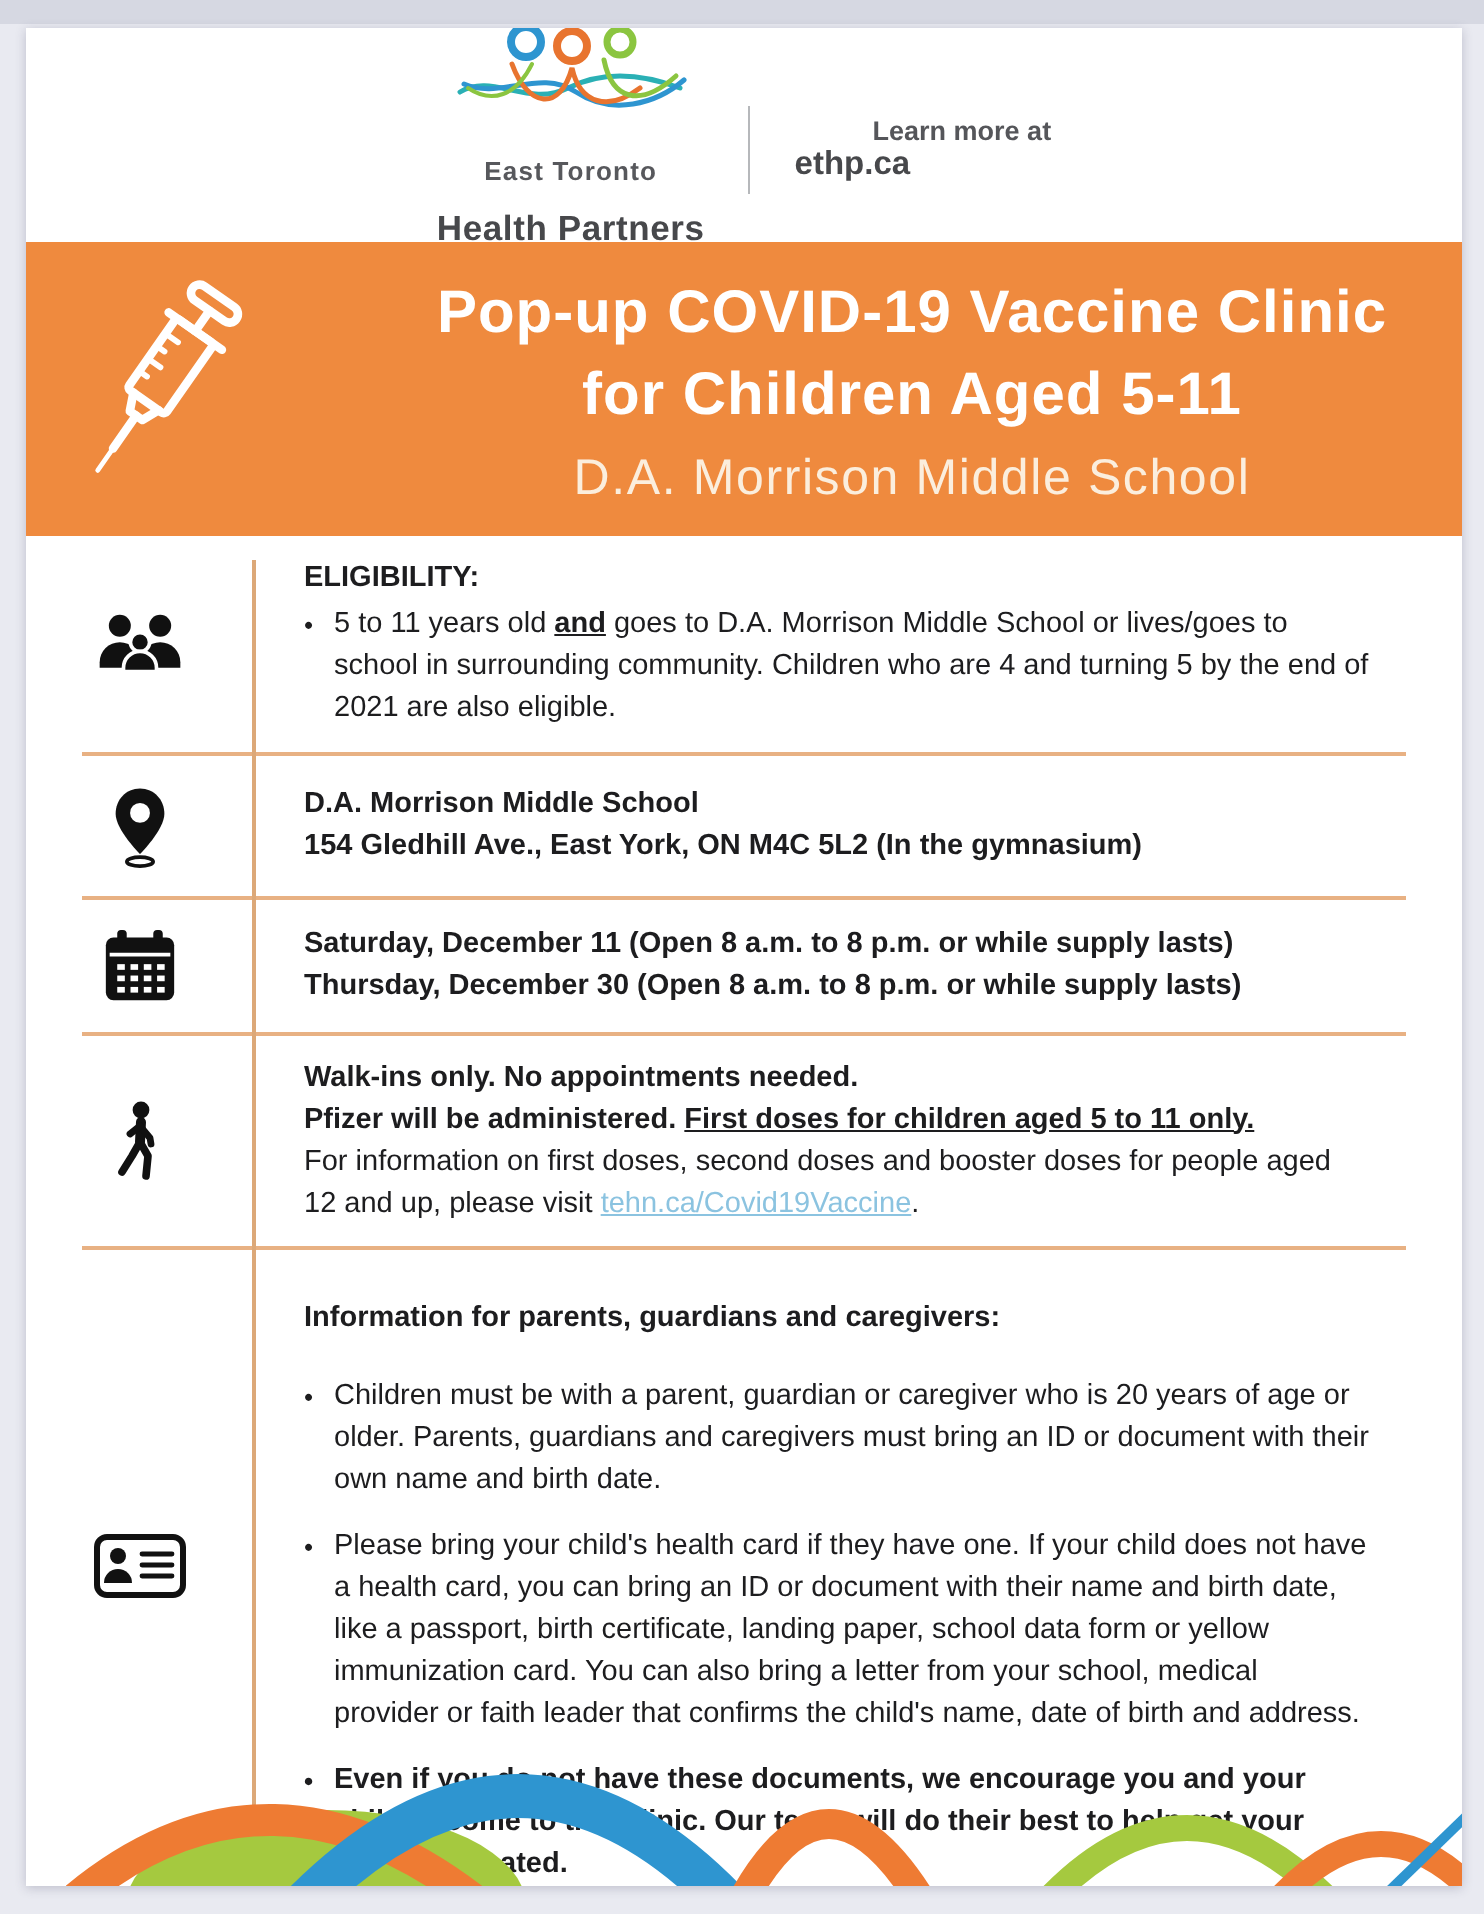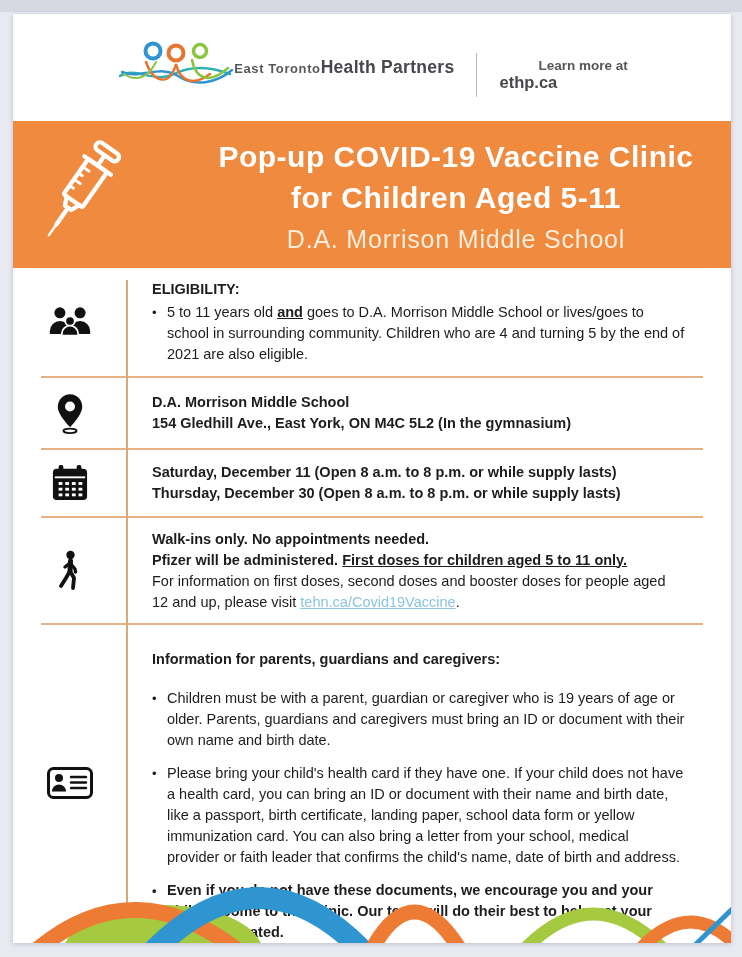--- a/index.html
+++ b/index.html
@@ -11,21 +11,21 @@
     overflow:hidden;
   }
   .top-strip{position:absolute;top:0;left:0;right:0;height:12px;background:#d6d8e2;}
   .page{
     position:absolute;left:13px;top:14px;width:718px;height:929px;
     background:#ffffff;box-shadow:0 1px 5px rgba(60,60,90,.25);
     overflow:hidden;
   }
   
   .header{height:107px;display:flex;align-items:center;justify-content:center;gap:22px;}
-  .logo-block{display:flex;flex-direction:row;align-items:center;}
+  .logo-block{display:flex;flex-direction:column;align-items:center;gap:11px;}
   .logo-line1{font-size:13px;color:#57585c;letter-spacing:.6px;font-weight:bold;margin-top:1px;}
   .logo-line2{font-size:17.5px;color:#47484b;font-weight:bold;letter-spacing:.3px;}
   .header-divider{width:1px;height:44px;background:#b6b8bb;margin-top:14px;}
   .learn-block{display:flex;flexdirection:column;flex-direction:column;margin-top:14px;}
   .learn-line1{font-size:13.5px;color:#55565a;font-weight:bold;padding-left:39px;}
   .learn-line2{font-size:16.5px;color:#47484b;font-weight:bold;}
   
   .banner{height:147px;background:#ef8a3e;display:flex;align-items:center;gap:46px;}
   .syringe-wrap{width:132px;display:flex;justify-content:center;}
   .banner-text{flex:1;text-align:center;padding-right:10px;}
@@ -213,21 +213,21 @@
             <line x1="24" y1="10" x2="39" y2="10"></line>
             <line x1="24" y1="15.5" x2="39" y2="15.5"></line>
             <line x1="24" y1="21" x2="39" y2="21"></line>
           </g>
         </svg>
       </div>
       <div class="text-cell info-bullets">
         <div class="b info-heading">Information for parents, guardians and caregivers:</div>
         <div class="bullet-line">
           <span class="bullet-mark">•</span>
-            <span>Children must be with a parent, guardian or caregiver who is 19 years of age or older. Parents, guardians and caregivers must bring an ID or document with their own name and birth date.</span>
+            <span>Children must be with a parent, guardian or caregiver who is 20 years of age or older. Parents, guardians and caregivers must bring an ID or document with their own name and birth date.</span>
         </div>
         <div class="bullet-line">
           <span class="bullet-mark">•</span>
             <span>Please bring your child's health card if they have one. If your child does not have a health card, you can bring an ID or document with their name and birth date, like a passport, birth certificate, landing paper, school data form or yellow immunization card. You can also bring a letter from your school, medical provider or faith leader that confirms the child's name, date of birth and address.</span>
         </div>
         <div class="bullet-line b">
           <span class="bullet-mark">•</span>
             <span>Even if you do not have these documents, we encourage you and your child to come to this clinic. Our team will do their best to help get your child vaccinated.</span>
         </div>
 

